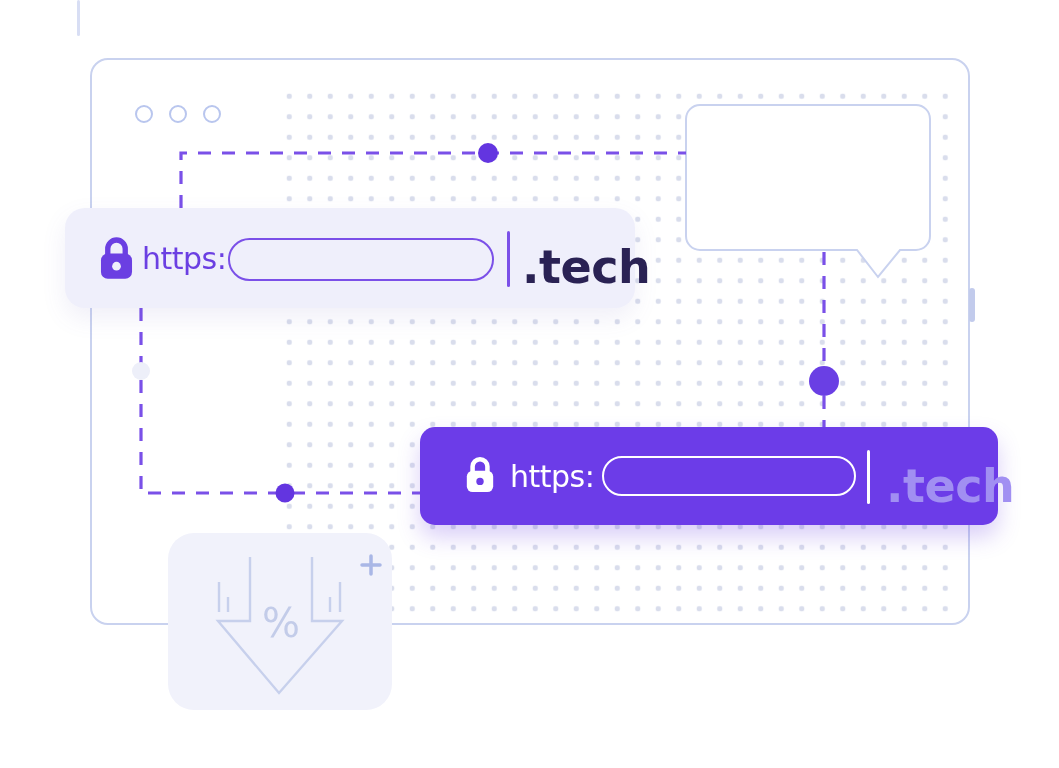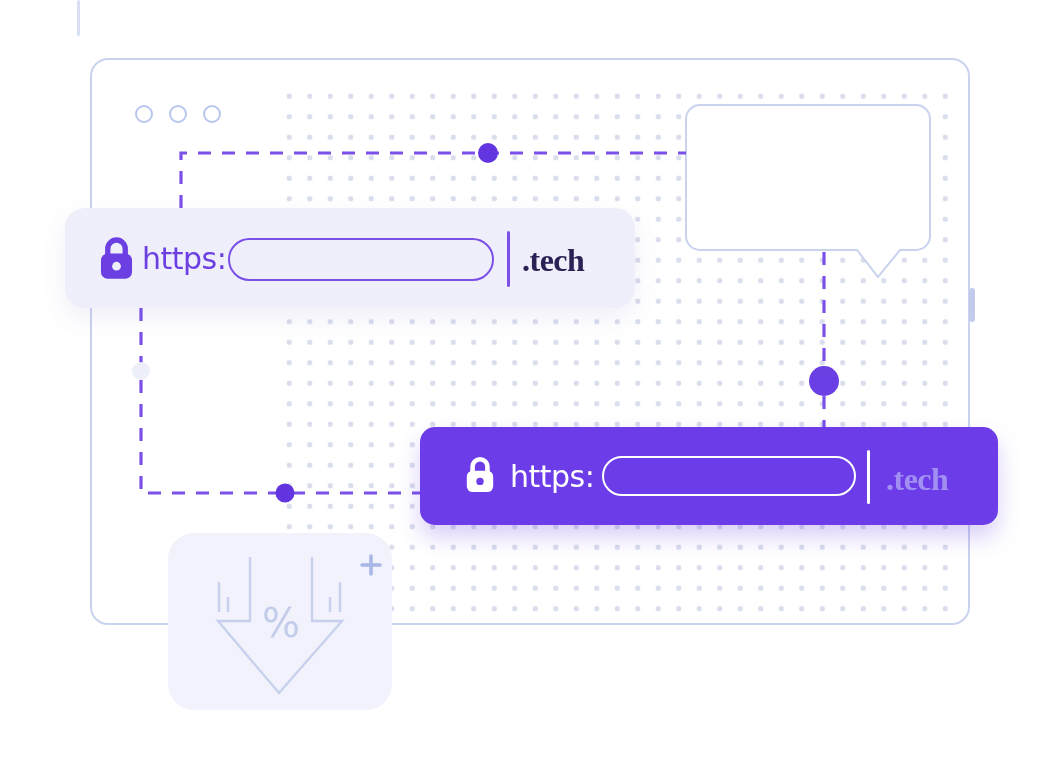--- a/index.html
+++ b/index.html
@@ -49,21 +49,21 @@
   .url-card.purple .protocol{left:90px;top:35px;color:#ffffff;}
   .pill{
     position:absolute;box-sizing:border-box;border-radius:24px;background:transparent;
     font-size:26px;color:inherit;
   }
   .url-card.light .pill{left:163px;top:30px;width:266px;height:43px;border:2.5px solid #7b50e8;}
   .url-card.purple .pill{left:182px;top:29px;width:254px;height:40px;border:2px solid #ffffff;}
   .divider{position:absolute;width:3px;border-radius:2px;}
   .url-card.light .divider{left:442px;top:23px;height:56px;background:#7b50e8;}
   .url-card.purple .divider{left:447px;top:23px;height:54px;background:#ffffff;}
-  .tld{position:absolute;font-weight:bold;font-size:32px;letter-spacing:-0.5px;line-height:1;font-family:Liberation Serif, serif;}
+  .tld{position:absolute;font-weight:bold;font-size:46px;letter-spacing:-0.5px;line-height:1;}
   .url-card.light .tld{left:457px;top:36px;color:#2a2254;}
   .url-card.purple .tld{left:466px;top:36px;color:#a18ff2;}
 
   
   .promo-card{
     position:absolute;left:168px;top:533px;width:224px;height:177px;
     background:#f1f2fb;border-radius:26px;
   }
   .promo-card svg{position:absolute;left:0;top:0;}
 </style>

